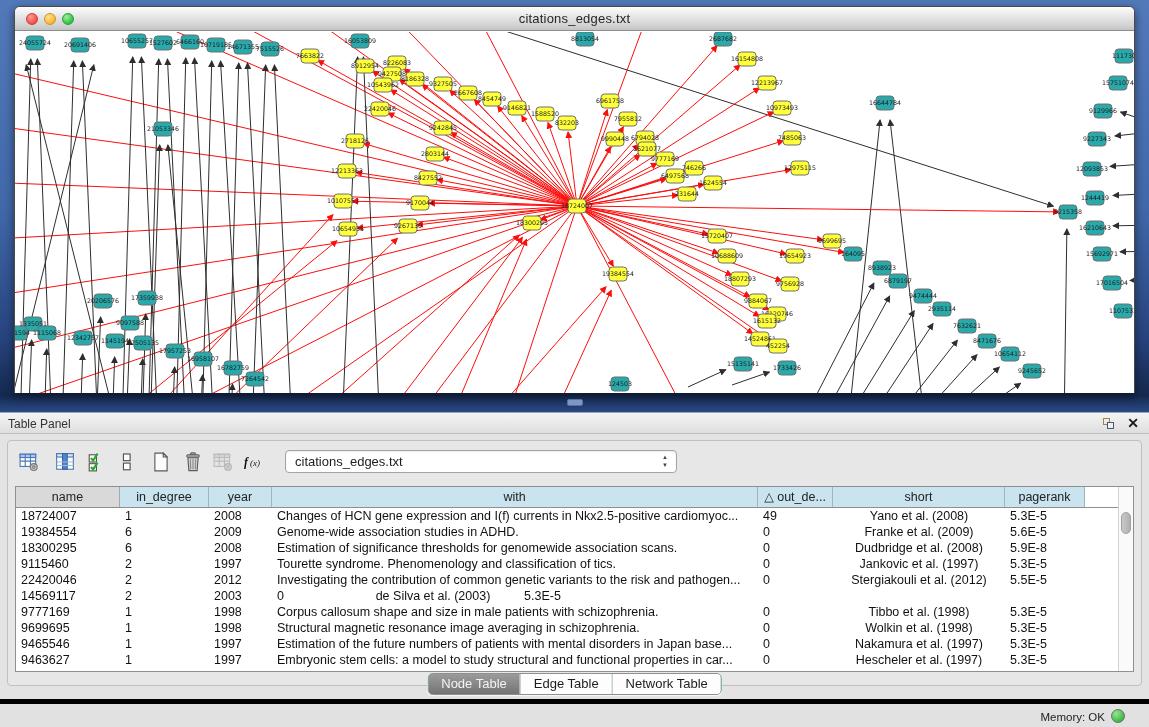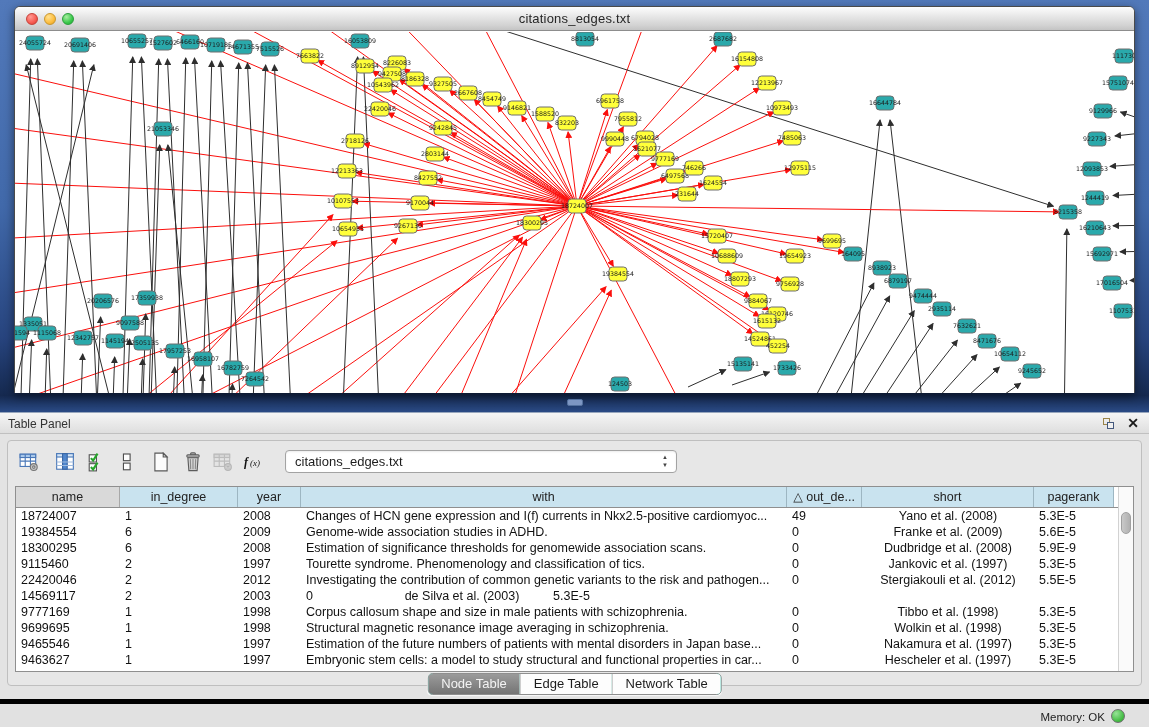--- a/index.html
+++ b/index.html
@@ -88,21 +88,21 @@
   }
   .th.c0 { background:#d9d9d9; border-right:1px solid #a8a8a8; }
   .th.fill { background:#fff; border-right:none; flex:1; }
   #tbody { }
   .tr { display:flex; height:16px; }
   .td {
     font-size:12.5px; color:#111; line-height:16px; white-space:nowrap;
     overflow:hidden; padding-left:5px;
   }
   .td.c5 { text-align:center; padding-left:0; }
-  .c0 { width:104px; } .c1 { width:118px; } .c2 { width:63px; }
+  .c0 { width:104px; } .c1 { width:89px; } .c2 { width:63px; }
   .c3 { width:486px; } .c4 { width:75px; } .c5 { width:172px; } .c6 { width:80px; }
   #vscroll {
     width:15px; border-left:1px solid #d2d2d2; background:#fafafa; position:relative;
   }
   #vthumb {
     position:absolute; left:2px; top:25px; width:10px; height:22px;
     background:linear-gradient(90deg,#c9c9c9,#b0b0b0); border-radius:5px; border:1px solid #a0a0a0;
   }
   
   #table-tabs {
@@ -801,21 +801,21 @@
           <div class="td c5">Franke et al. (2009)</div>
           <div class="td c6">5.6E-5</div>
         </div>
         <div class="tr">
           <div class="td c0">18300295</div>
           <div class="td c1">6</div>
           <div class="td c2">2008</div>
           <div class="td c3">Estimation of significance thresholds for genomewide association scans.</div>
           <div class="td c4">0</div>
           <div class="td c5">Dudbridge et al. (2008)</div>
-          <div class="td c6">5.9E-9</div>
+          <div class="td c6">5.9E-8</div>
         </div>
         <div class="tr">
           <div class="td c0">9115460</div>
           <div class="td c1">2</div>
           <div class="td c2">1997</div>
           <div class="td c3">Tourette syndrome. Phenomenology and classification of tics.</div>
           <div class="td c4">0</div>
           <div class="td c5">Jankovic et al. (1997)</div>
           <div class="td c6">5.3E-5</div>
         </div>

